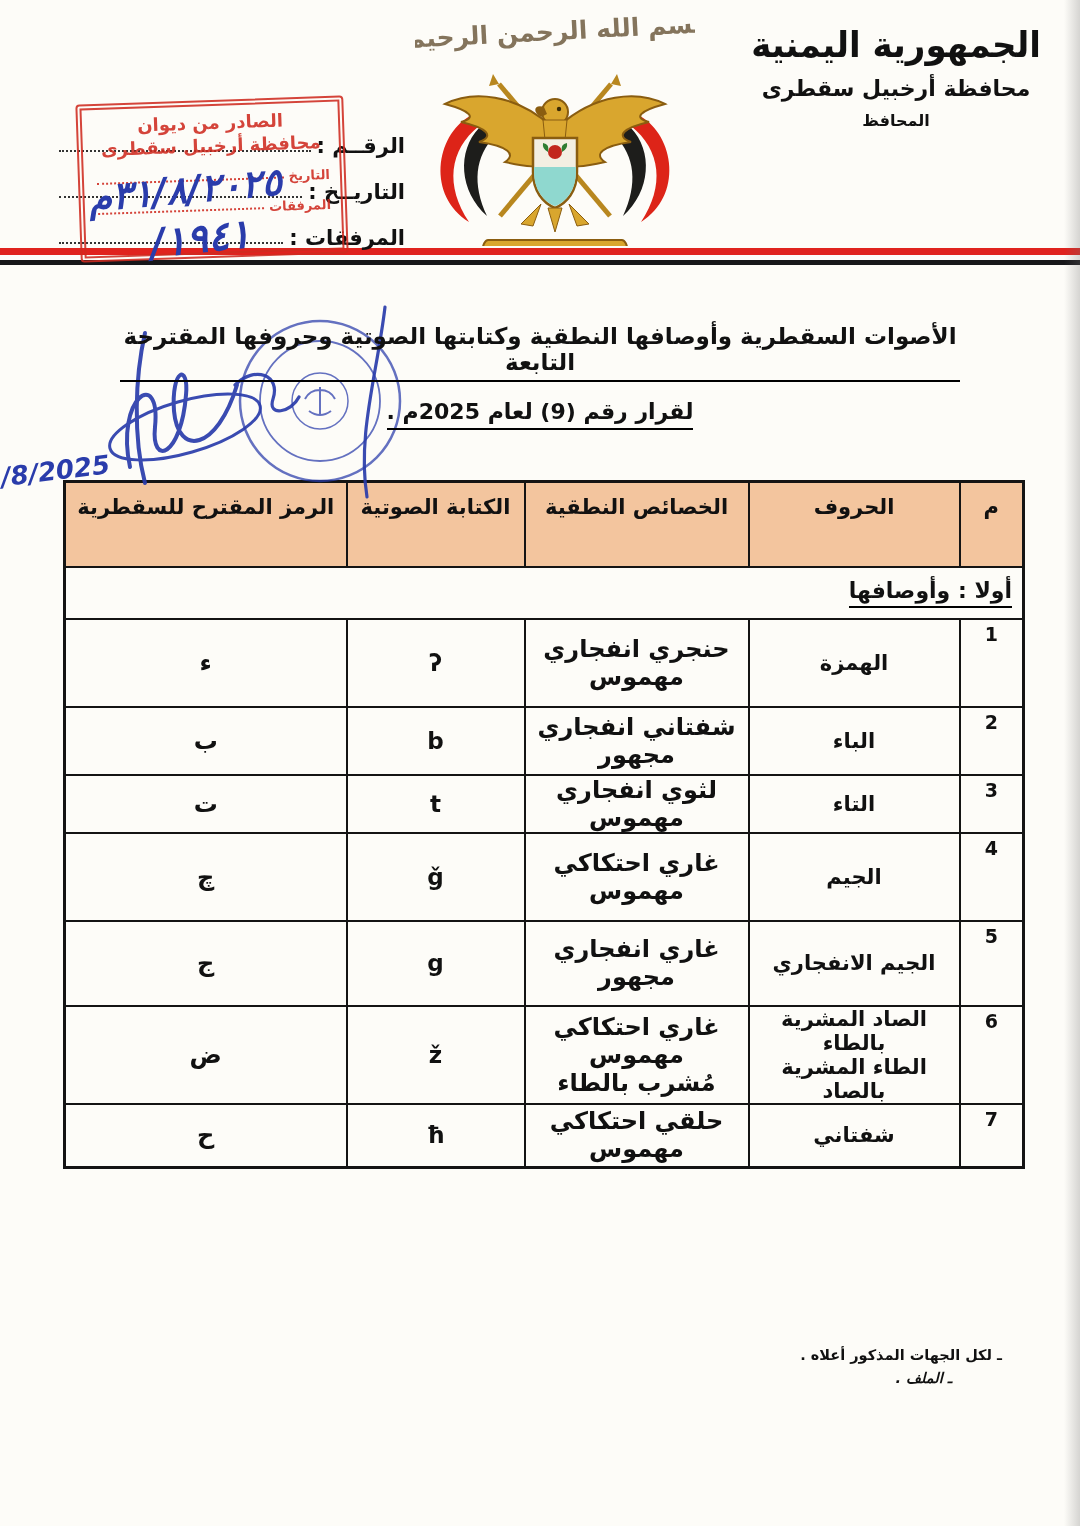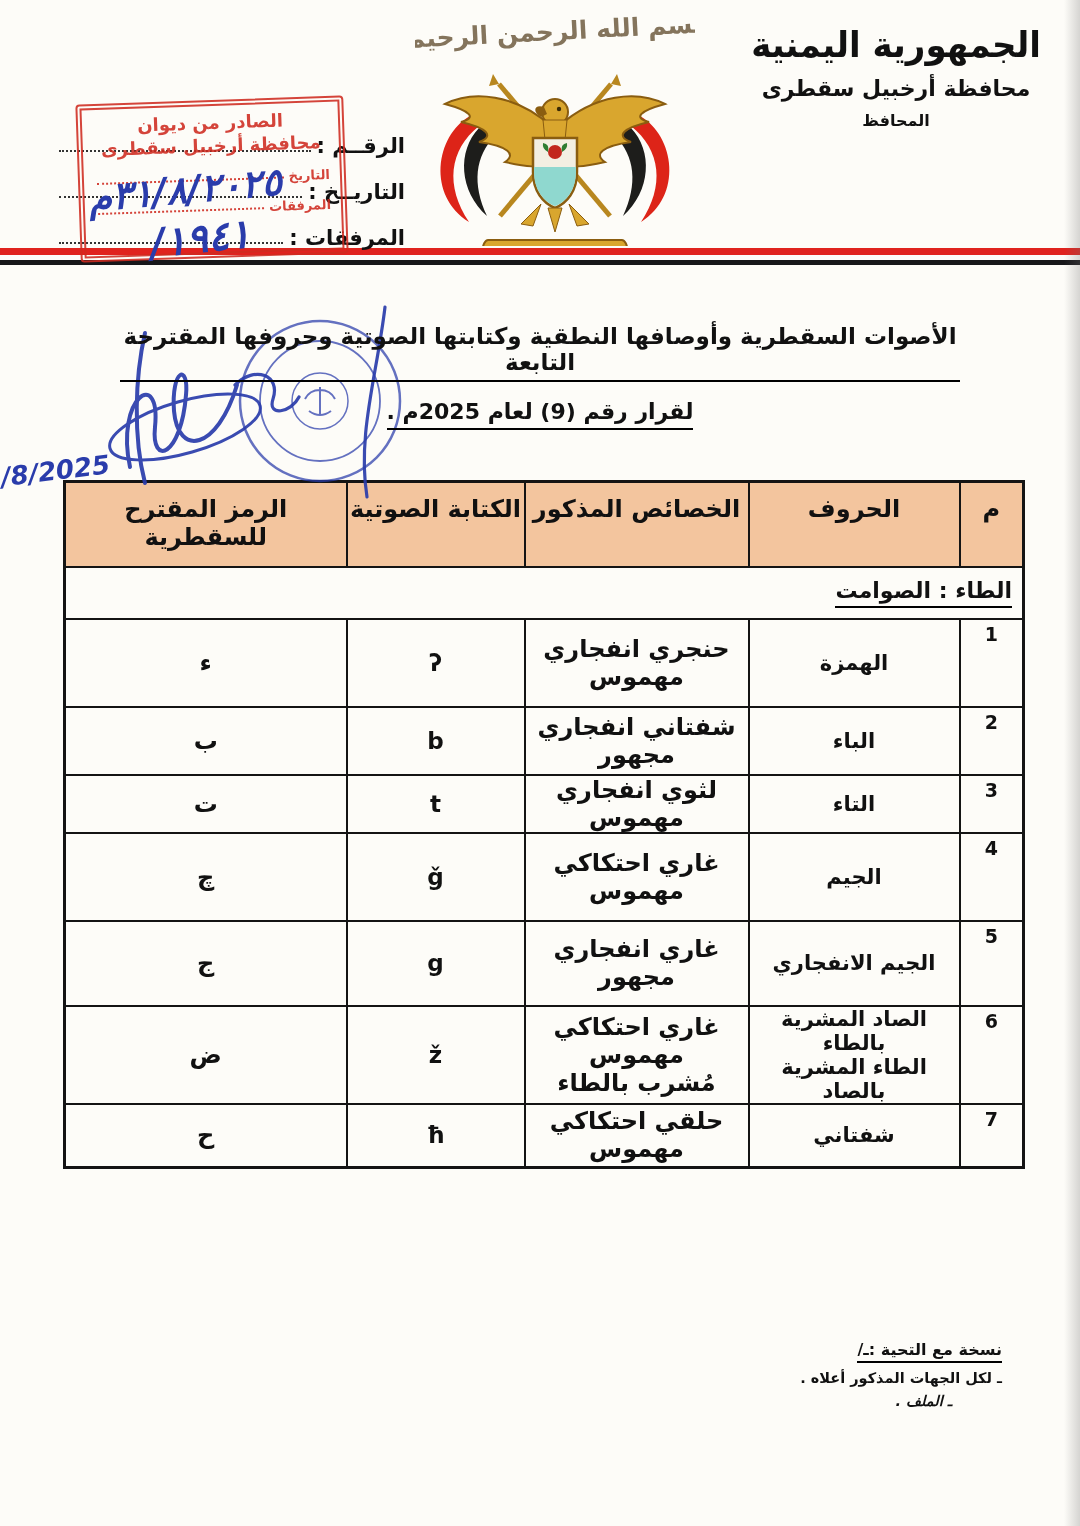--- a/index.html
+++ b/index.html
@@ -53,21 +53,21 @@
 
   
   .seal-wrap { left:85px; top:315px; width:370px; height:165px; z-index:1; }
   .seal-wrap svg { overflow:visible; }
 
   
   .soq-table { left:63px; top:480px; width:959px; border-collapse:collapse; table-layout:fixed; }
   .soq-table th, .soq-table td { border:2px solid #141414; }
   .soq-table { border:3px solid #141414; }
   .soq-table th {
-    background:#f3c59e; font-size:24px; font-weight:bold;
+    background:#f3c59e; font-size:21px; font-weight:bold;
     vertical-align:top; padding-top:12px; text-align:center;margin-left:28px;
   }
   .sec-row td { font-size:22px; font-weight:bold; text-align:right; padding:4px 10px 8px; }
   .sec-row span { border-bottom:2.5px solid #000; padding-bottom:3px; }
   td.c-idx   { vertical-align:top; text-align:center; font-size:19px; font-weight:bold; padding-top:3px; }
   td.c-let   { text-align:center; font-size:21px; font-weight:bold; white-space:pre-line; }
   td.c-feat  { text-align:center; font-size:24px; font-weight:bold; white-space:pre-line; }
   td.c-writ  { text-align:center; font-size:23px; font-weight:bold; }
   td.c-sym   { text-align:center; font-size:24px; font-weight:bold; }
 
@@ -199,26 +199,26 @@
     <col style="width:64px">
       <col style="width:211px">
       <col style="width:224px">
       <col style="width:178px">
       <col style="width:282px">
   </colgroup>
   <tbody>
       <tr style="height:85px">
     <th>م</th>
     <th>الحروف</th>
-    <th>الخصائص المذكور</th>
+    <th>الخصائص النطقية</th>
     <th>الكتابة الصوتية</th>
     <th>الرمز المقترح للسقطرية</th>
   </tr>
   <tr class="sec-row" style="height:52px">
-    <td colspan="5"><span>الطاء : الصوامت</span></td>
+    <td colspan="5"><span>أولا : وأوصافها</span></td>
   </tr>
 
   <tr style="height:88px">
     <td class="c-idx">1</td>
     <td class="c-let">الهمزة</td>
     <td class="c-feat">حنجري انفجاري
 مهموس</td>
     <td class="c-writ">ʔ</td>
     <td class="c-sym">ء</td>
   </tr>
@@ -263,18 +263,17 @@
     <td class="c-idx">7</td>
     <td class="c-let">شفتاني</td>
     <td class="c-feat">حلقي احتكاكي مهموس</td>
     <td class="c-writ">ħ</td>
     <td class="c-sym">ح</td>
   </tr>
 </tbody>
   </table>
 
 <div class="abs footer">
-  <div><span class="fh">نسخة مع التحية :ـ/</span></div>
   <div class="fi">ـ لكل الجهات المذكور أعلاه .</div>
   <div class="fi fi2">ـ الملف .</div>
 </div>
 
 <div class="abs scan-edge"></div>
 
 </body></html>

